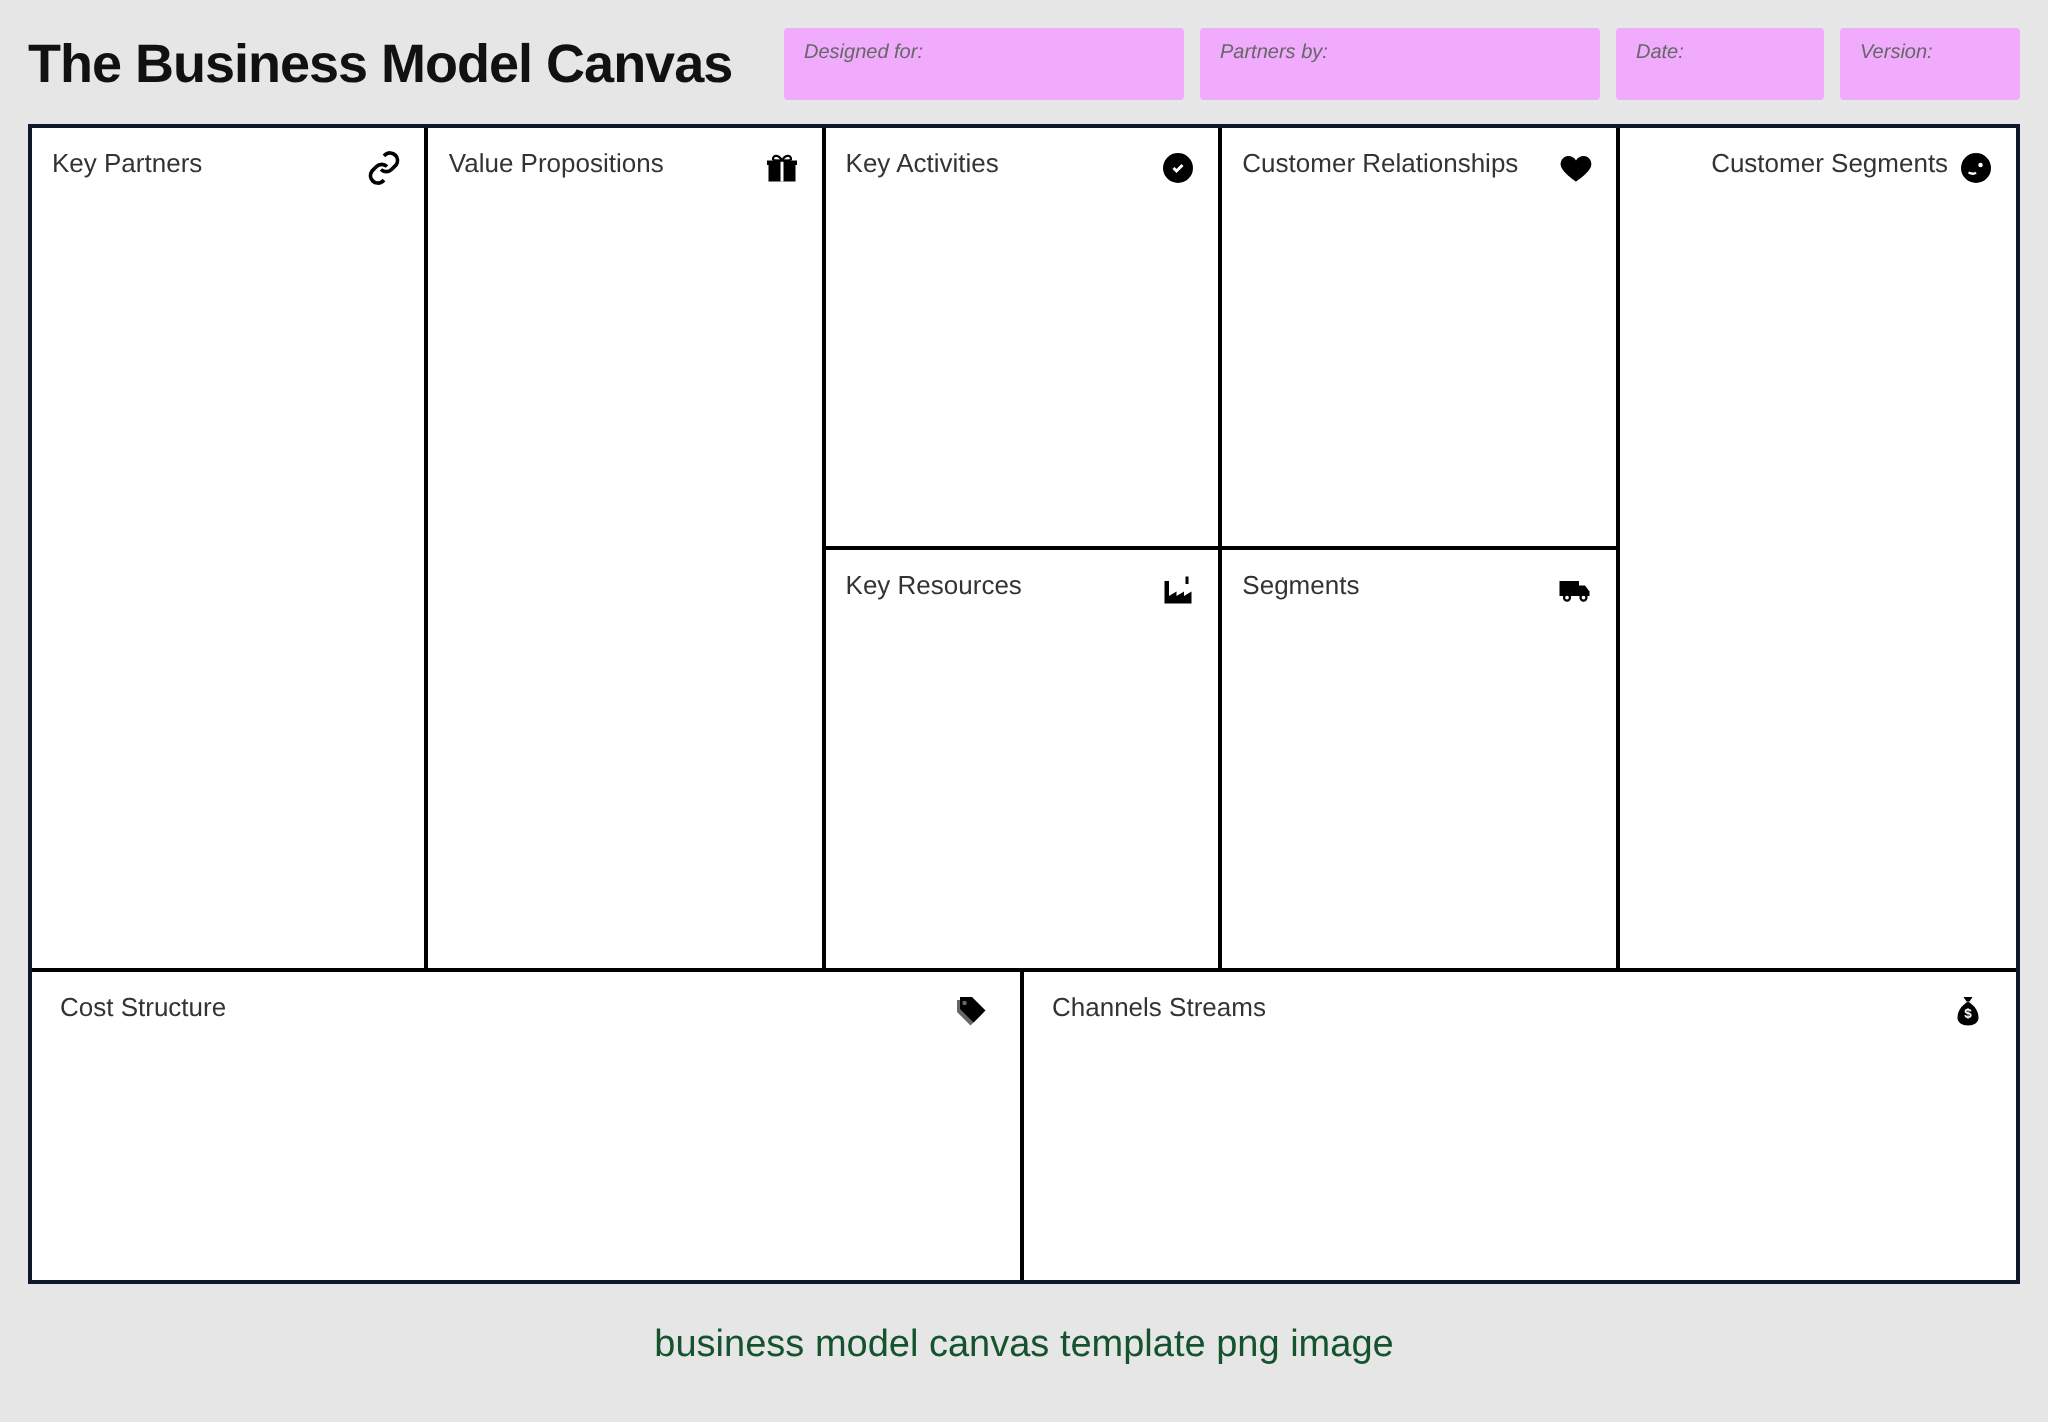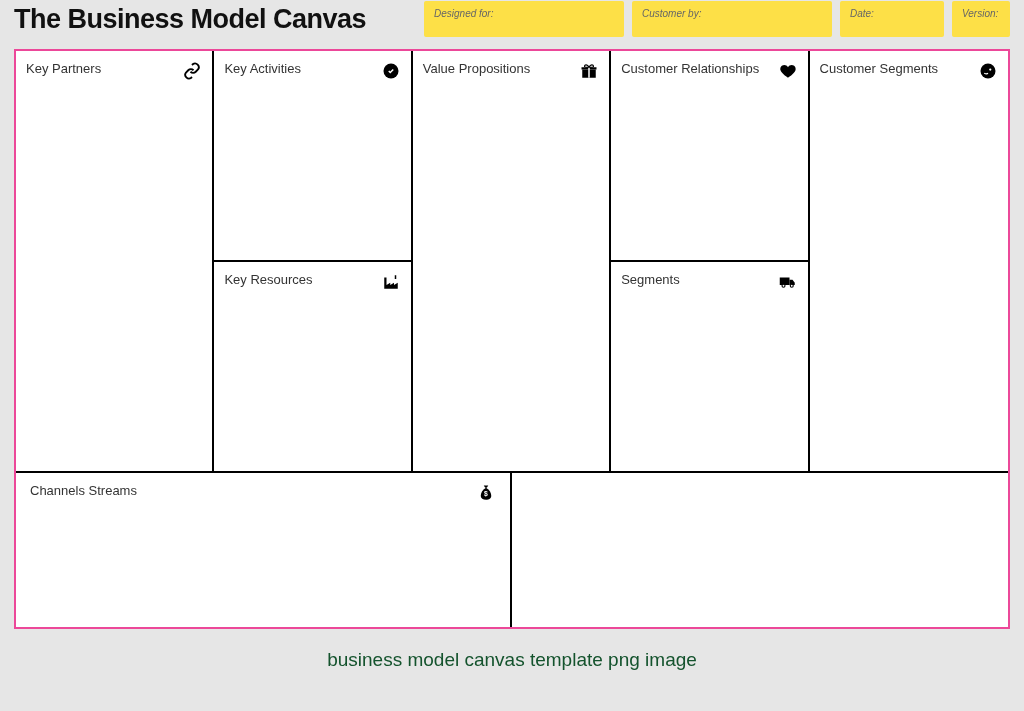--- a/index.html
+++ b/index.html
@@ -6,67 +6,67 @@
     body {
       background: #e6e6e6;
       font-family: "Segoe UI", Arial, sans-serif;
       width: 1024px;
       height: 711px;
       position: relative;
     }
     .header-row {
       display: flex;
       align-items: center;
-      padding: 1px 14px 8px 14px;
+      padding: 14px 14px 8px 14px;
       gap: 8px;
     }
     .title {
       font-size: 27px;
       font-weight: 800;
       color: #111;
       letter-spacing: -0.5px;
       flex: 1;
     }
     .meta-box {
-      background: #fde047;
+      background: #f0abfc;
       border-radius: 2px;
       padding: 7px 10px;
       font-size: 10px;
       font-style: italic;
       color: #666;
       height: 36px;
     }
     .meta-designed-for { width: 200px; }
     .meta-designed-by { width: 200px; }
     .meta-date { width: 104px; }
-    .meta-version { width: 58px; }
+    .meta-version { width: 90px; }
 
     .canvas {
       margin: 4px 14px 0 14px;
-      border: 2px solid #ec4899;
+      border: 2px solid #0f172a;
       background: #fff;
       height: 580px;
       display: flex;
       flex-direction: column;
     }
     .top-row {
       display: flex;
       height: 420px;
     }
     .col {
       border-right: 2px solid #000;
       display: flex;
       flex-direction: column;
     }
     .col:last-child { border-right: none; }
     .col-1 { width: 20%; }
     .col-2 { width: 20%; }
     .col-3 { width: 20%; }
     .col-4 { width: 20%; }
-    .col-5 { width: 20%; }
+    .col-5 { width: 20%; padding-left: 36px; }
 
     .cell {
       padding: 10px 10px;
       position: relative;
       flex: 1;
     }
     .cell-split-top {
       border-bottom: 2px solid #000;
       height: 46%;
     }
@@ -117,61 +117,36 @@
       margin-top: 20px;
       font-weight: 400;
     }
   </style>
 </head>
 <body>
 
 <div class="header-row">
   <div class="title">The Business Model Canvas</div>
   <div class="meta-box meta-designed-for">Designed for:</div>
-  <div class="meta-box meta-designed-by">Customer by:</div>
+  <div class="meta-box meta-designed-by">Partners by:</div>
   <div class="meta-box meta-date">Date:</div>
   <div class="meta-box meta-version">Version:</div>
 </div>
 
 <div class="canvas">
   <div class="top-row">
 
     <div class="col col-1">
       <div class="cell">
         <div class="cell-header">
           <span class="cell-title">Key Partners</span>
           <span class="cell-icon">
             <svg viewBox="0 0 24 24" fill="none" stroke="currentColor" stroke-width="2.5">
                 <path d="M10 13a5 5 0 0 0 7 0l3-3a5 5 0 0 0-7-7l-1 1"></path>
                 <path d="M14 11a5 5 0 0 0-7 0l-3 3a5 5 0 0 0 7 7l1-1"></path>
-              </svg>
-          </span>
-        </div>
-      </div>
-    </div>
-
-    <div class="col col-2">
-      <div class="cell cell-split-top">
-        <div class="cell-header">
-          <span class="cell-title">Key Activities</span>
-          <span class="cell-icon">
-            <svg viewBox="0 0 24 24" fill="currentColor">
-                <circle cx="12" cy="12" r="10"></circle>
-                <path d="M9 12l2 2 4-4" stroke="#fff" stroke-width="2" fill="none"></path>
-              </svg>
-          </span>
-        </div>
-      </div>
-      <div class="cell cell-split-bottom">
-        <div class="cell-header">
-          <span class="cell-title">Key Resources</span>
-          <span class="cell-icon">
-            <svg viewBox="0 0 24 24" fill="currentColor">
-                <path d="M3 21h18v-8l-5 3v-3l-5 3v-3l-5 3V6h-3z"></path>
-                <rect x="17" y="3" width="2" height="5"></rect>
               </svg>
           </span>
         </div>
       </div>
     </div>
 
     <div class="col col-3">
       <div class="cell">
         <div class="cell-header">
           <span class="cell-title">Value Propositions</span>
@@ -180,20 +155,45 @@
                 <rect x="3" y="10" width="18" height="11"></rect>
                 <rect x="2" y="7" width="20" height="3"></rect>
                 <rect x="11" y="7" width="2" height="14" fill="#fff"></rect>
                 <path d="M12 7c-2-4-6-4-6-1 0 1 2 1 6 1zm0 0c2-4 6-4 6-1 0 1-2 1-6 1z" stroke="currentColor" stroke-width="1.5" fill="none"></path>
               </svg>
           </span>
         </div>
       </div>
     </div>
 
+    <div class="col col-2">
+      <div class="cell cell-split-top">
+        <div class="cell-header">
+          <span class="cell-title">Key Activities</span>
+          <span class="cell-icon">
+            <svg viewBox="0 0 24 24" fill="currentColor">
+                <circle cx="12" cy="12" r="10"></circle>
+                <path d="M9 12l2 2 4-4" stroke="#fff" stroke-width="2" fill="none"></path>
+              </svg>
+          </span>
+        </div>
+      </div>
+      <div class="cell cell-split-bottom">
+        <div class="cell-header">
+          <span class="cell-title">Key Resources</span>
+          <span class="cell-icon">
+            <svg viewBox="0 0 24 24" fill="currentColor">
+                <path d="M3 21h18v-8l-5 3v-3l-5 3v-3l-5 3V6h-3z"></path>
+                <rect x="17" y="3" width="2" height="5"></rect>
+              </svg>
+          </span>
+        </div>
+      </div>
+    </div>
+
     <div class="col col-4">
       <div class="cell cell-split-top">
         <div class="cell-header">
           <span class="cell-title">Customer Relationships</span>
           <span class="cell-icon">
             <svg viewBox="0 0 24 24" fill="currentColor">
                 <path d="M12 21s-8-5-10-10c-1-3 1-7 5-7 2 0 4 1 5 3 1-2 3-3 5-3 4 0 6 4 5 7-2 5-10 10-10 10z"></path>
               </svg>
           </span>
         </div>
@@ -223,20 +223,32 @@
                 <circle cx="15" cy="10" r="1.5" fill="#fff"></circle>
                 <path d="M7 15c2 1 4 1 5 0" stroke="#fff" stroke-width="1.5" fill="none"></path>
               </svg>
           </span>
         </div>
       </div>
     </div>
   </div>
 
   <div class="bottom-row">
+    <div class="bottom-cell">
+      <div class="bottom-header">
+        <span class="cell-title">Cost Structure</span>
+        <span class="cell-icon">
+          <svg viewBox="0 0 24 24" fill="currentColor">
+              <path d="M21 11l-9-9H4v8l9 9z"></path>
+              <circle cx="7" cy="6" r="1.5" fill="#fff"></circle>
+              <path d="M19 13l-9-9H2v8l9 9z" opacity="0.6"></path>
+            </svg>
+        </span>
+      </div>
+    </div>
     <div class="bottom-cell">
       <div class="bottom-header">
         <span class="cell-title">Channels Streams</span>
         <span class="cell-icon">
           <svg viewBox="0 0 24 24" fill="currentColor">
               <path d="M12 5c-5 3-7 7-7 11 0 3 3 5 7 5s7-2 7-5c0-4-2-8-7-11z"></path>
               <path d="M9 2h6l-2 3h-2z"></path>
               <text x="12" y="16" font-size="9" fill="#fff" text-anchor="middle" font-weight="bold">$</text>
             </svg>
         </span>

